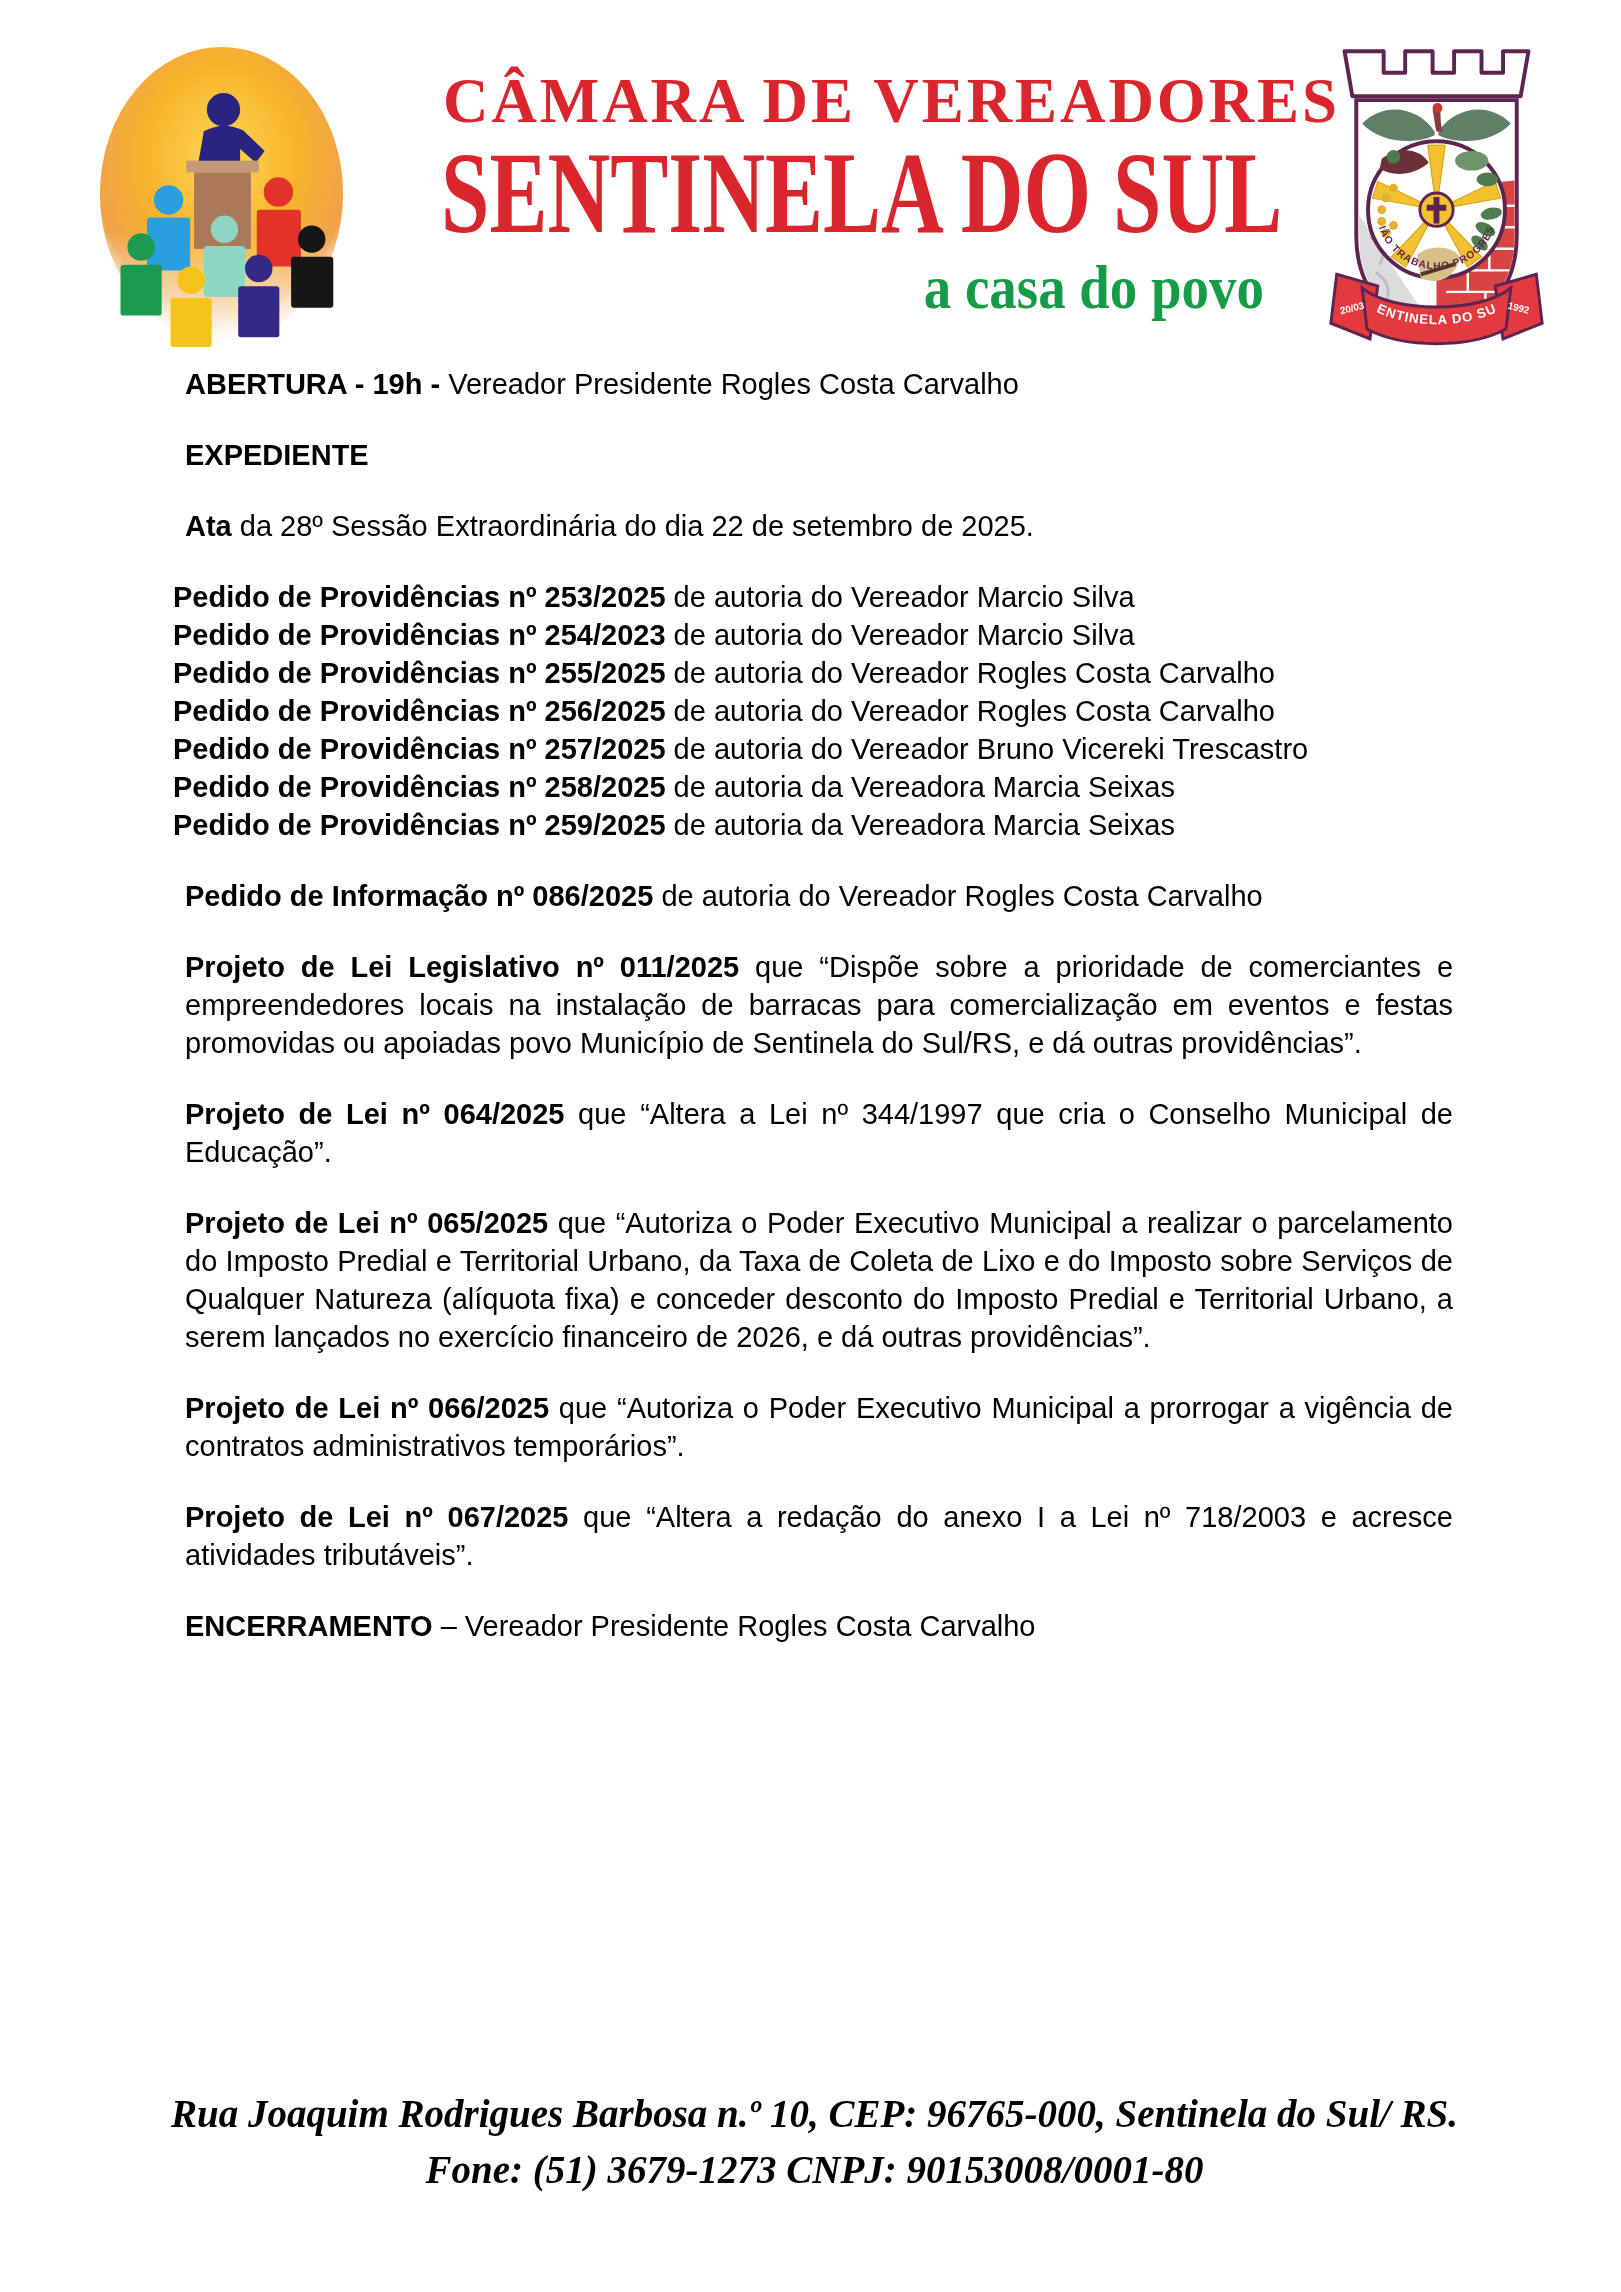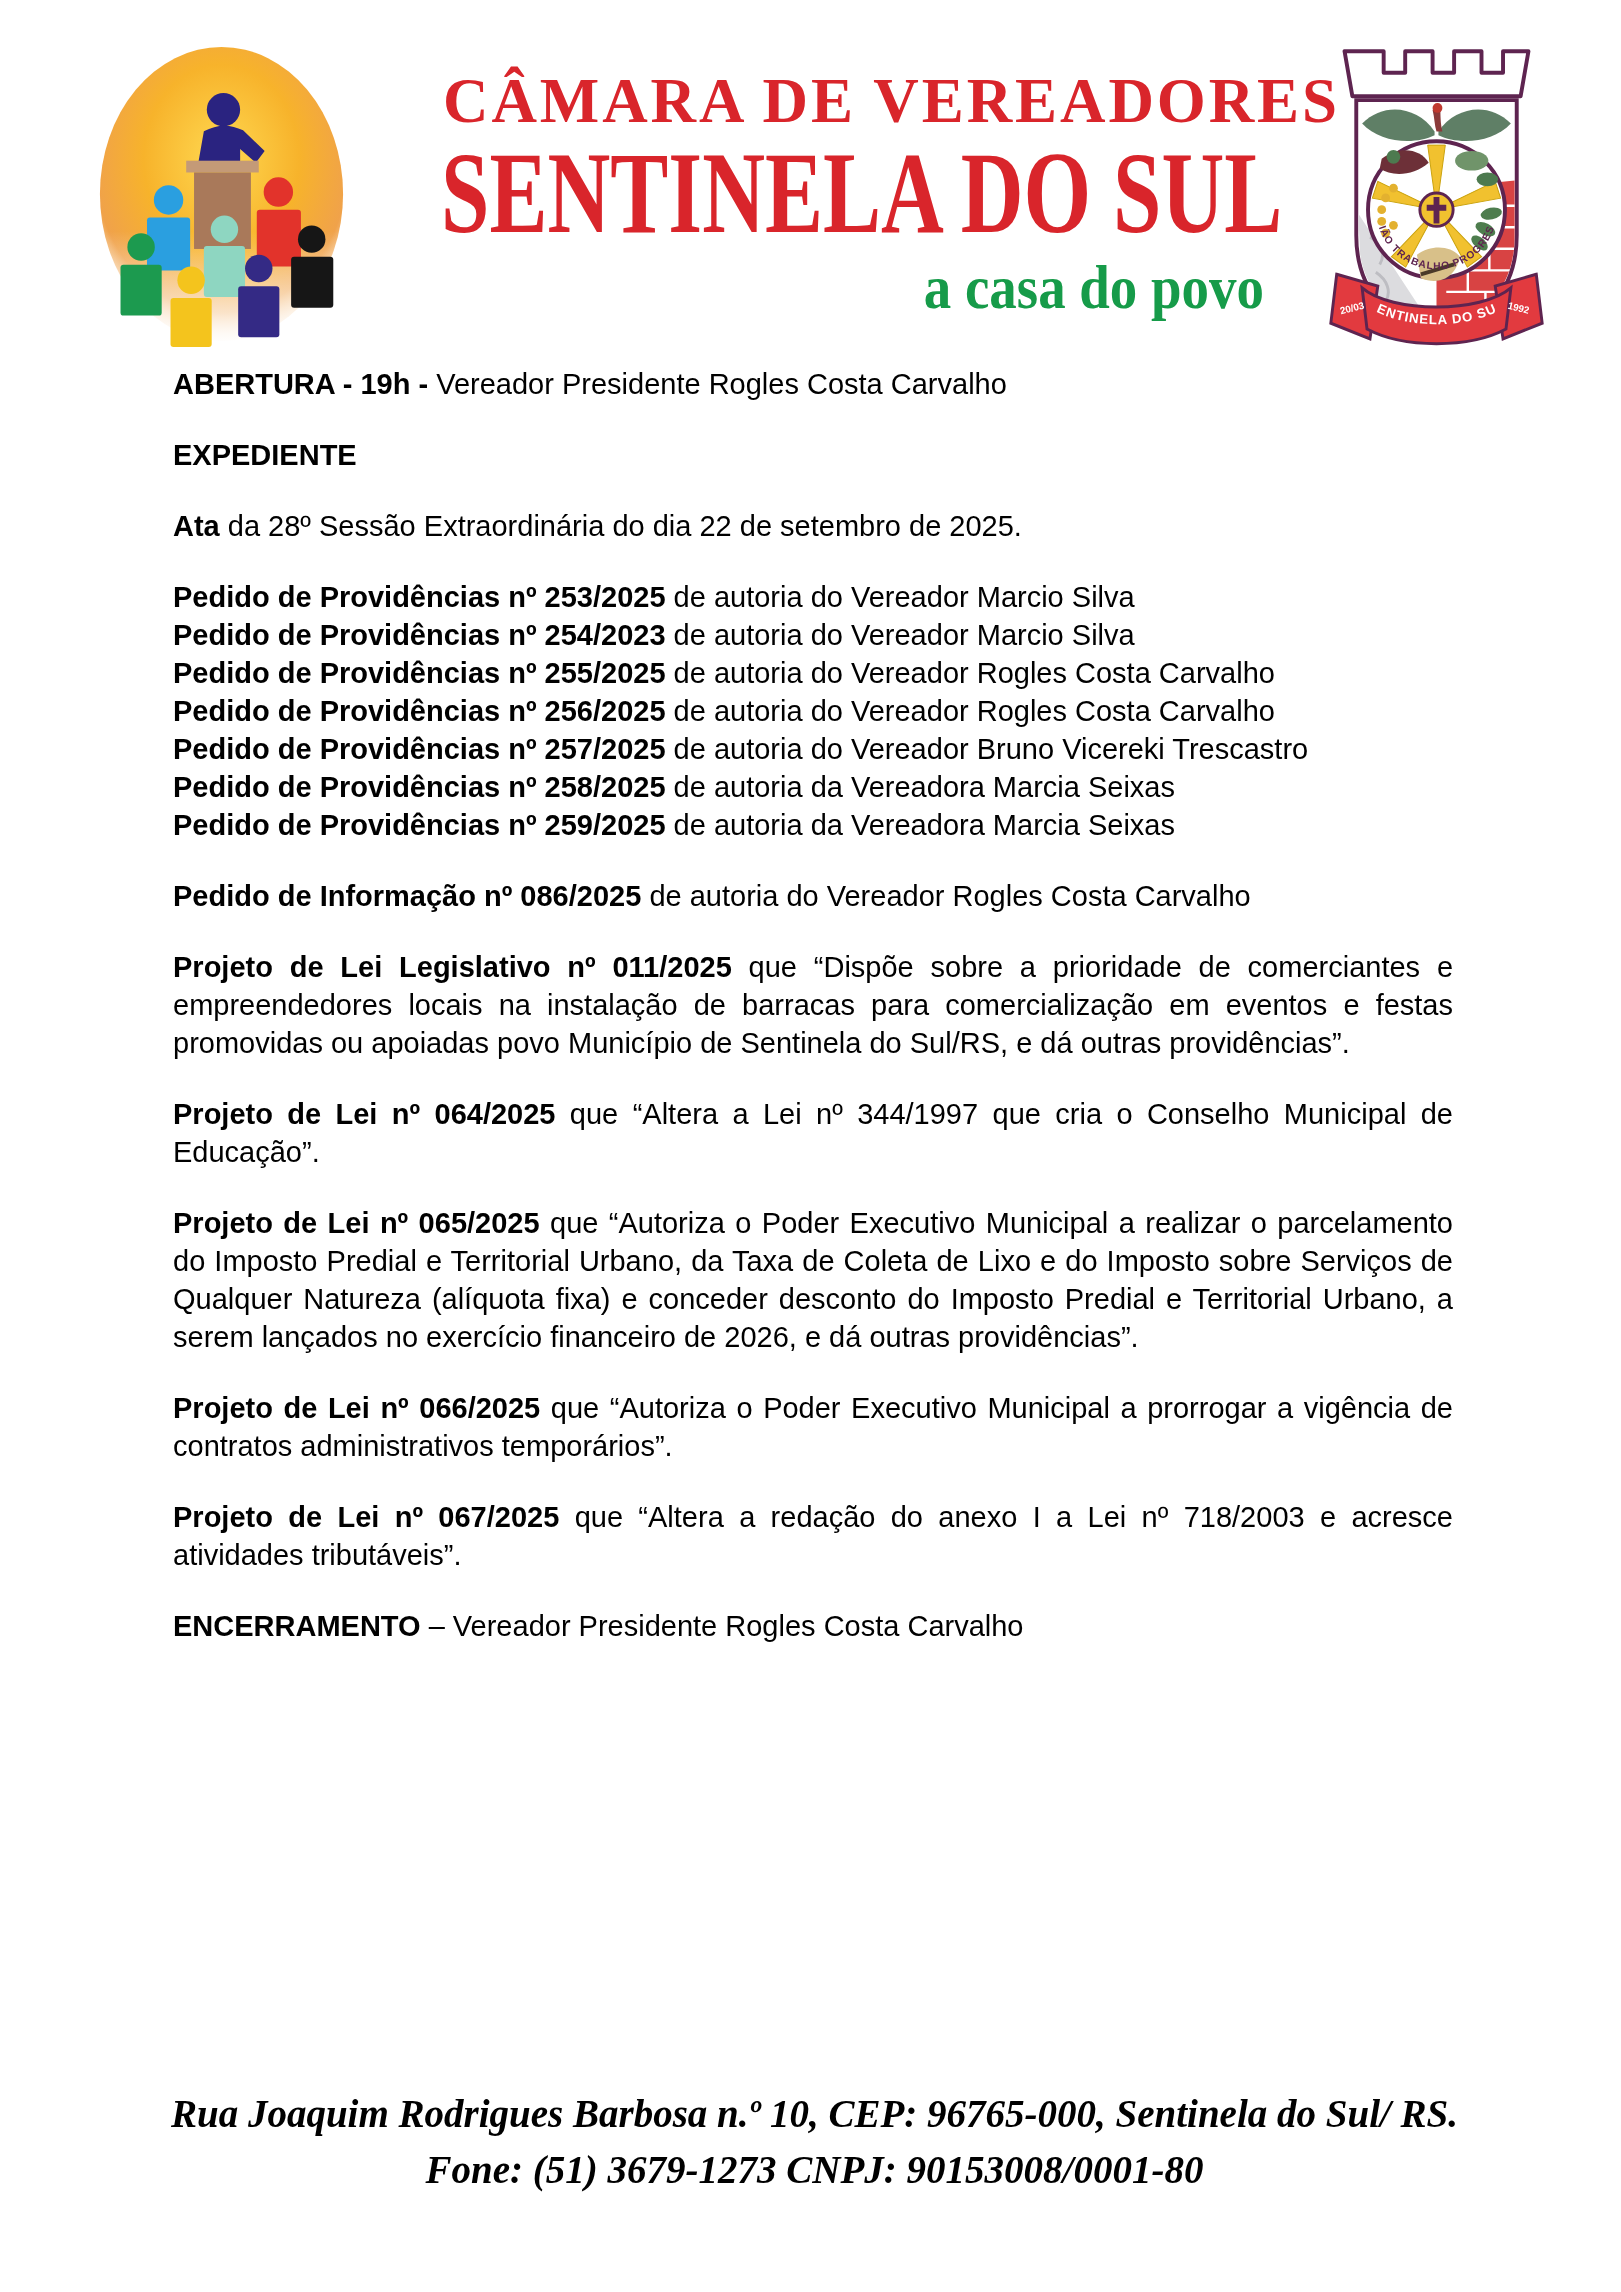--- a/index.html
+++ b/index.html
@@ -35,21 +35,21 @@
     transform:scaleX(0.9); transform-origin:right top;
     white-space:nowrap;
   }
   
   .content { padding:0 168px 0 173px; }
   .doc-title {
     margin:0 0 33px 0;
     font-size:30px; font-weight:bold;
     line-height:38px; text-align:center;
   }
-  p.para { margin:0 0 33px 0; font-size:29px; line-height:38px; }
+  p.para { margin:0 0 33px 12px; font-size:29px; line-height:38px; }
   p.justify { text-align:justify; }
   p.line { margin:0; font-size:29px; line-height:38px; white-space:nowrap; }
   .group { margin:12px 0 33px 0; }
   b.lead { font-weight:bold; }
   
   .footer {
     position:absolute; left:8px; right:0; top:2086px;
     text-align:center;
     font-family:"Liberation Serif", serif; font-style:italic; font-weight:bold;
     font-size:39px; line-height:56px; color:#000;

